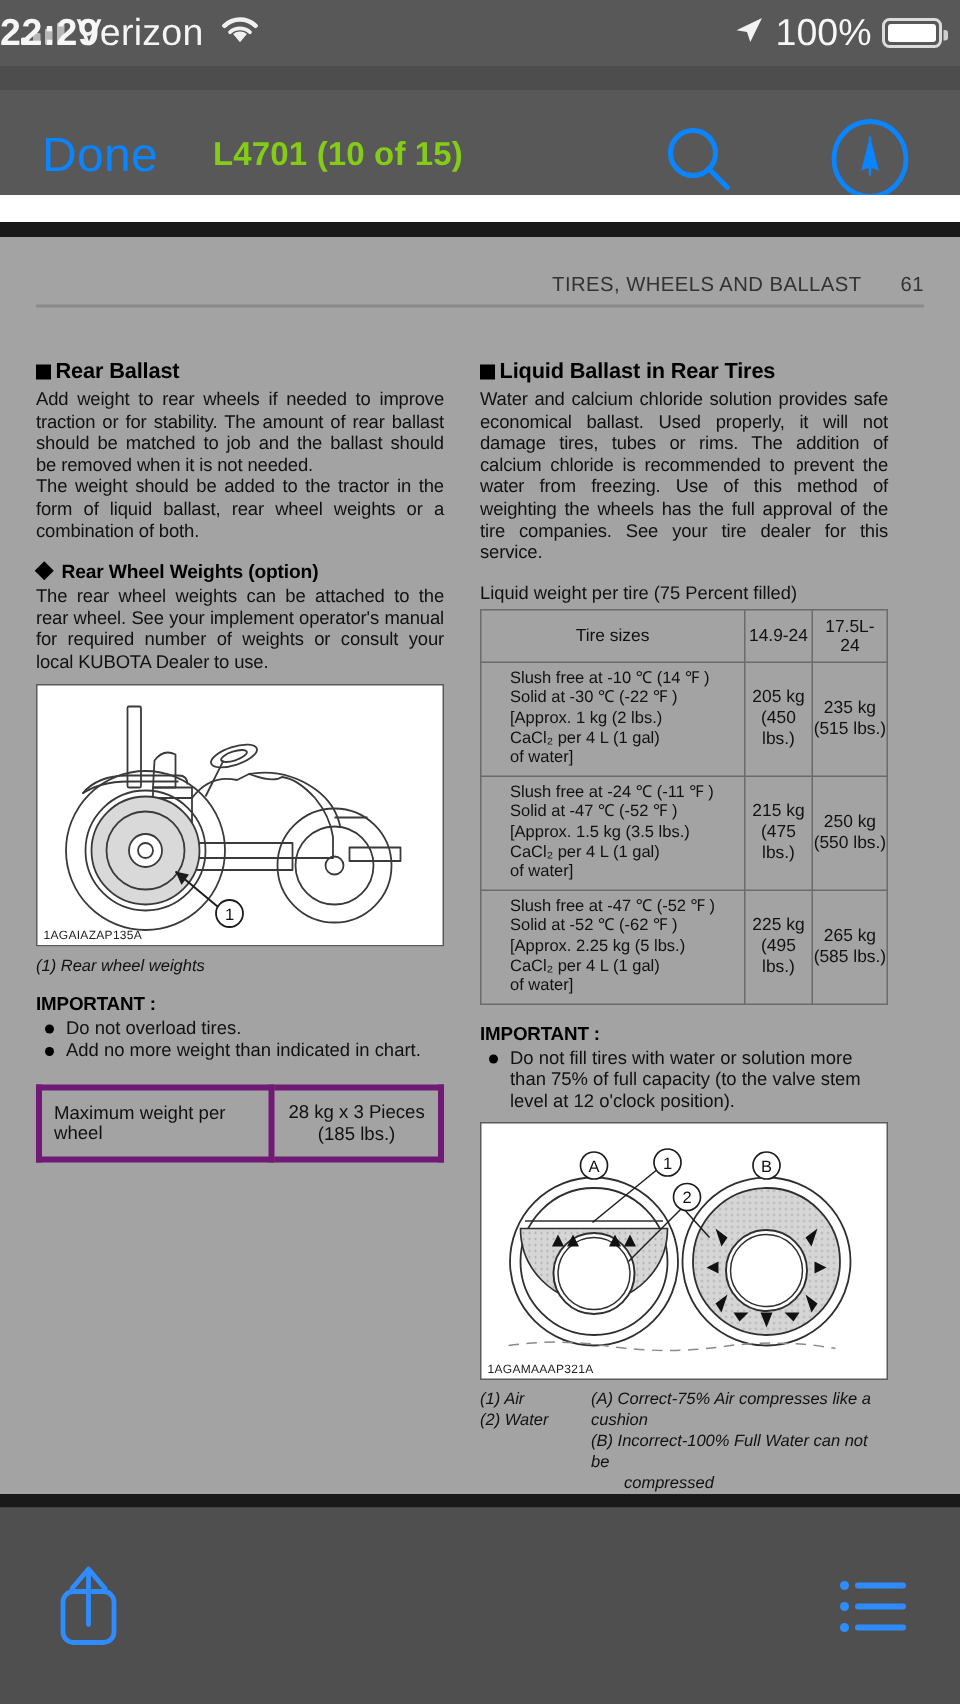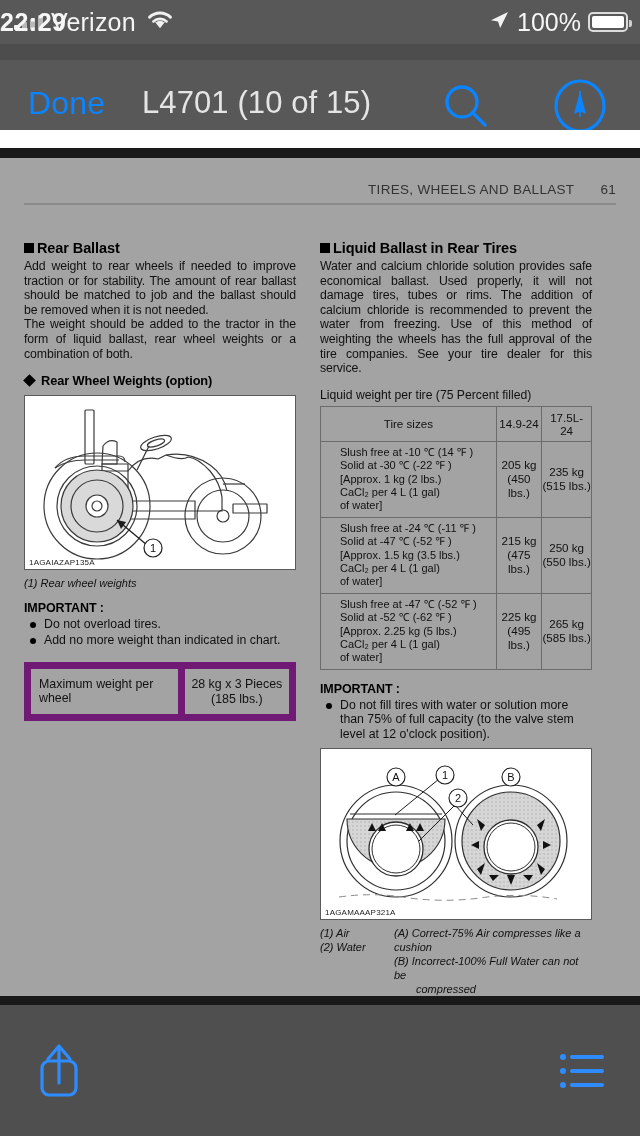--- a/index.html
+++ b/index.html
@@ -46,21 +46,21 @@
   .navbar {
     position: absolute; top: 60px; left: 0; width: 640px; height: 86px;
     background: #585858;
     display: flex; align-items: center;
   }
   .nav-done {
     position: absolute; left: 28px; font-size: 32px; color: #0b84ff;
     font-weight: normal; cursor: pointer; letter-spacing: 0.2px;
   }
   .nav-title {
-    position: absolute; left: 142px; font-size: 31px; color: #e5e5e5; font-weight: normal;
+    position: absolute; left: 142px; font-size: 22px; color: #84cc16; font-weight: bold;
     letter-spacing: 0.1px;
   }
   .nav-search { position: absolute; left: 440px; top: 20px; cursor: pointer; }
   .nav-avatar { position: absolute; left: 552px; top: 18px; cursor: pointer; }
 
   .nav-gap { position: absolute; top: 130px; left: 0; width: 640px; height: 18px; background: #ffffff; }
   .page-topbar { position: absolute; top: 148px; left: 0; width: 640px; height: 10px; background: #191919; }
 
   
   .page {
@@ -119,21 +119,21 @@
     position: relative; padding-left: 20px; font-size: 12.3px;
     line-height: 14.6px; margin-bottom: 1px; color: #111;
   }
   ul.bullets li::before {
     content: ""; position: absolute; left: 6px; top: 5px;
     width: 6px; height: 6px; border-radius: 50%; background: #000;
   }
 
   table.grid { border-collapse: collapse; width: 100%; }
   table.grid td {
-    border: 7px solid #701a75; font-size: 11.4px; color: #111;
+    border: 4px solid #701a75; font-size: 11.4px; color: #111;
     padding: 4px 6px; vertical-align: middle; line-height: 13.2px; margin-left: 45px;
   }
   .maxtbl { margin-top: 15px; }
   .maxtbl td.k { width: 58%; padding: 9px 8px; font-size: 12.4px; }
   .maxtbl td.v { text-align: center; font-size: 12.4px; line-height: 15px; padding: 7px 4px; }
 
   .caption-sm { font-size: 12.2px; margin-bottom: 4px; color: #111; }
   table.balgrid { border-collapse: collapse; width: 100%; }
   table.balgrid td, table.balgrid th {
     border: 1px solid #6b6b6b; color: #111; font-weight: normal;
@@ -234,20 +234,21 @@
       </h2>
       <p class="body">Add weight to rear wheels if needed to improve traction or for stability. The amount of rear ballast should be matched to job and the ballast should be removed when it is not needed.</p>
       <p class="body">The weight should be added to the tractor in the form of liquid ballast, rear wheel weights or a combination of both.</p>
 
       <div class="sp12"></div>
 
       <h3 class="sub">
         <span class="dia"></span>
         <span>Rear Wheel Weights (option)</span>
       </h3>
+      <p class="body">The rear wheel weights can be attached to the rear wheel. See your implement operator's manual for required number of weights or consult your local KUBOTA Dealer to use.</p>
 
       <div class="figbox" style="height:175px;">
         <svg width="270" height="174" viewBox="0 0 270 174">
           <g fill="none" stroke="#3a3a3a" stroke-width="1.2" stroke-linejoin="round">
 
             <rect x="60" y="14" width="9" height="54" rx="1"></rect>
 
             <path d="M78 50 q6 -8 14 -4 l0 22 -15 0 z"></path>
             <path d="M77 68 l26 0 l0 7 -26 0 z"></path>
 

